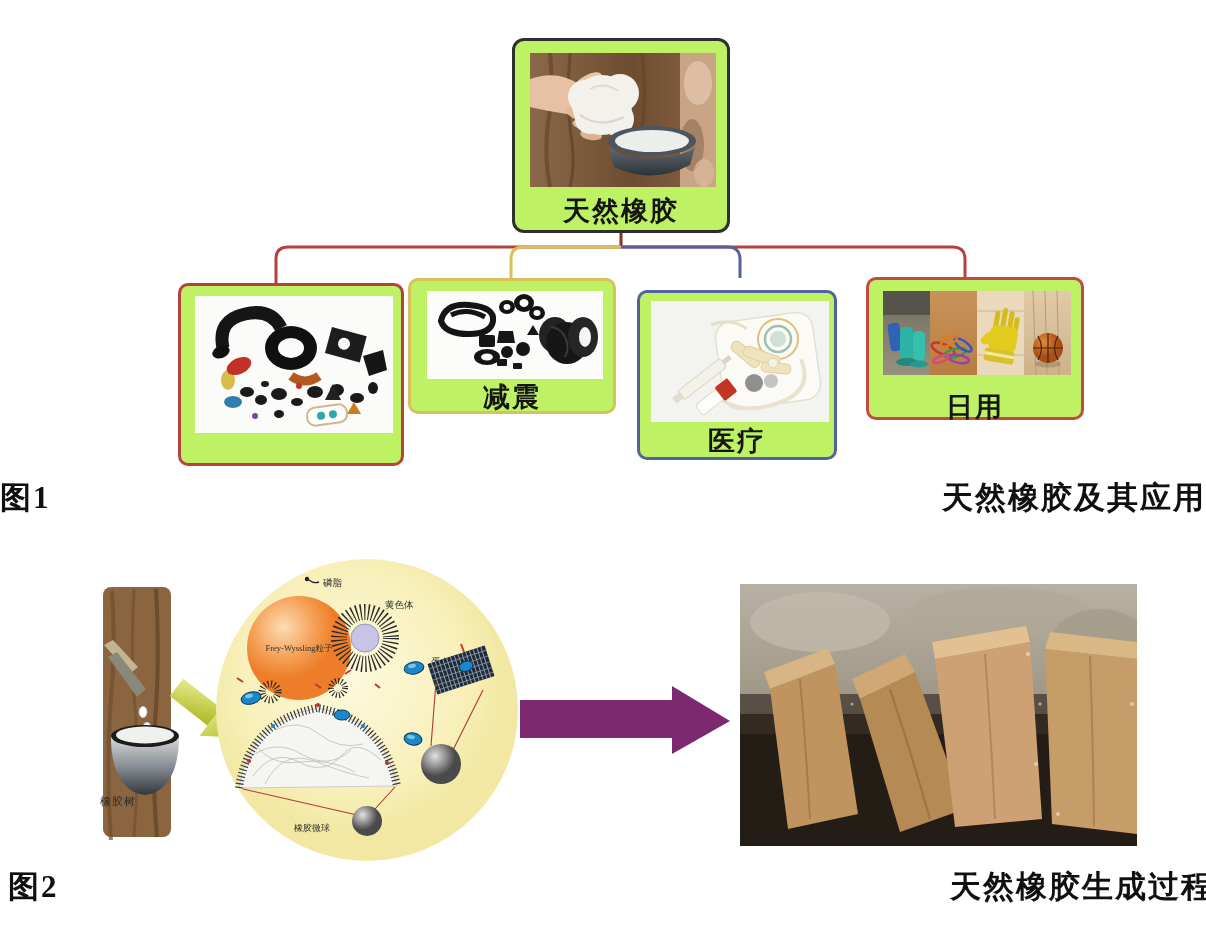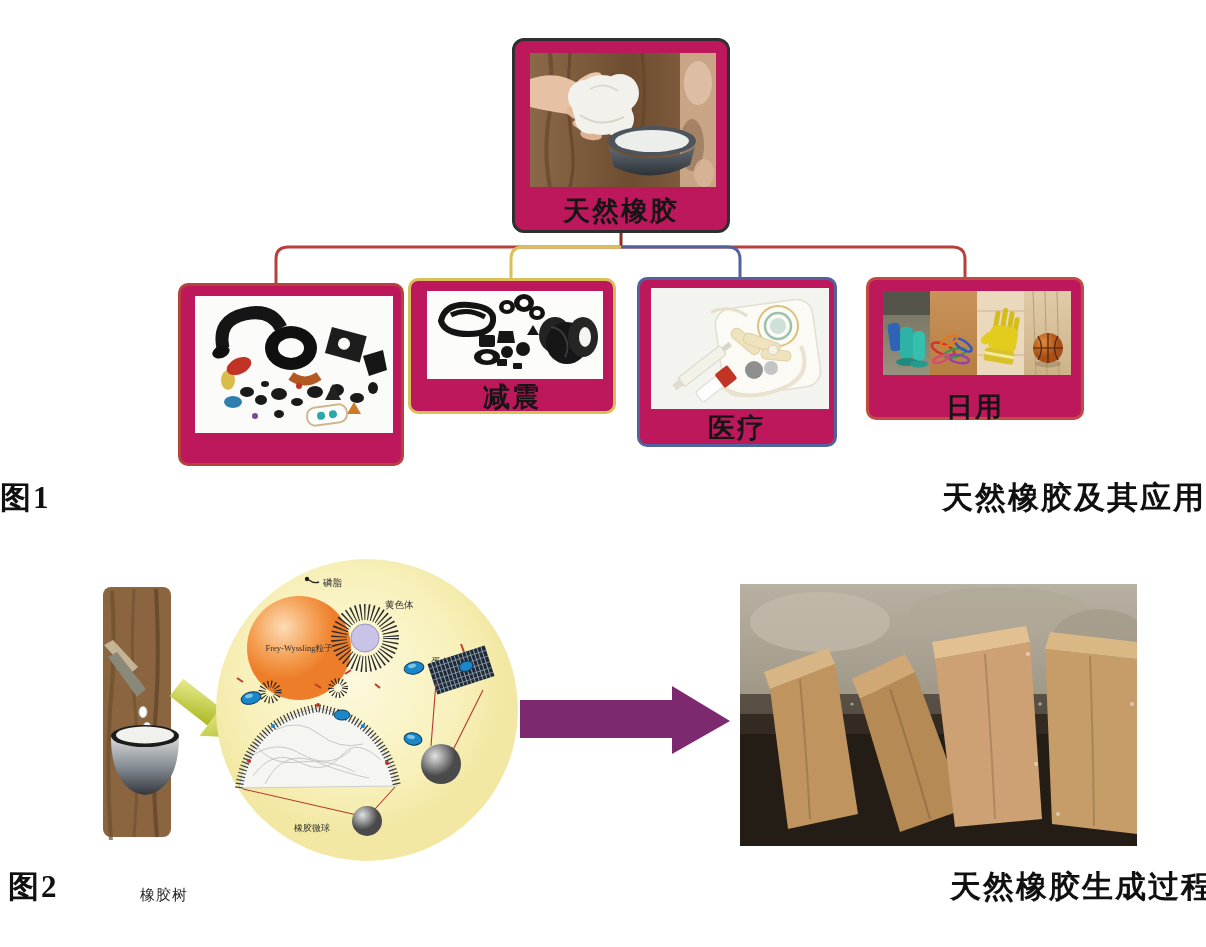--- a/index.html
+++ b/index.html
@@ -1,29 +1,29 @@
 <!DOCTYPE html>
 <html><head>
 <meta charset="utf-8">
 <style>
   html,body{margin:0;padding:0;background:#fff;}
   .page{position:relative;width:1206px;height:947px;background:#ffffff;
         font-family:"Liberation Serif","DejaVu Serif",serif;overflow:hidden;}
   .abs{position:absolute;}
   svg{display:block;}
-  .nodebox{position:absolute;background:#be185d;border:3px solid #333;border-radius:12px;box-sizing:border-box;}
+  .nodebox{position:absolute;background:#bef264;border:3px solid #333;border-radius:12px;box-sizing:border-box;}
   .bphoto{position:absolute;overflow:hidden;}
   .blabel{position:absolute;left:0;right:0;text-align:center;font-weight:700;color:#151515;
           font-size:27px;line-height:34px;letter-spacing:2px;}
   .caption{position:absolute;left:0;width:100%;display:flex;justify-content:space-between;
            align-items:baseline;gap:30px;font-size:31px;font-weight:700;color:#101010;letter-spacing:2px;}
   .proc-text{position:absolute;left:540px;top:597px;width:200px;font-size:27px;line-height:36px;
              font-weight:600;color:#141414;letter-spacing:2px;}
-  .tree-label{position:absolute;left:100px;top:886px;width:88px;text-align:right;
-              font-size:15px;color:#2a2a2a;letter-spacing:1px;}
+  .tree-label{position:absolute;left:100px;top:794px;width:88px;text-align:left;
+              font-size:11px;color:#2a2a2a;letter-spacing:1px;}
   .cell-text{font-family:"Liberation Serif","DejaVu Serif",serif;fill:#303030;}
 </style>
 </head>
 <body>
 
 <div class="page">
 
   <svg class="abs" style="left:0;top:0;" width="1206" height="300">
     <path d="M621,232 L621,247" stroke="#8a2f26" stroke-width="3" fill="none"></path>
     <path d="M276,284 L276,259 Q276,247 288,247 L953,247 Q965,247 965,259 L965,278" stroke="#b5413a" stroke-width="3" fill="none"></path>
@@ -146,21 +146,21 @@
         <ellipse cx="128" cy="44" rx="16" ry="18" fill="#232323"></ellipse>
         <ellipse cx="140" cy="52" rx="21" ry="21" fill="#161616"></ellipse>
         <ellipse cx="156" cy="46" rx="15" ry="20" fill="#262626"></ellipse>
         <ellipse cx="158" cy="46" rx="6" ry="10" fill="#f4f4f2"></ellipse>
         <path d="M124,36 a18,20 0 0 1 14,30" stroke="#3a3a3a" stroke-width="2" fill="none"></path>
       </svg>
     </div>
     <div class="blabel" style="top:99px;">减震</div>
   </div>
 
-  <div class="nodebox" style="left:637px;top:277px;width:200px;height:170px;border-color:#51629e;border-radius:10px;">
+  <div class="nodebox" style="left:637px;top:290px;width:200px;height:170px;border-color:#51629e;border-radius:10px;">
     <div class="bphoto" style="left:11px;top:8px;width:178px;height:121px;">
       <svg width="178" height="121" viewBox="0 0 178 121">
         <rect width="178" height="121" fill="#f3f3ef"></rect>
         <g transform="rotate(-8 115 60)">
           <rect x="68" y="16" width="98" height="88" rx="16" fill="#fbfaf5" stroke="#e3dfd2" stroke-width="1.5"></rect>
         </g>
         <circle cx="127" cy="38" r="20" fill="none" stroke="#d9c27c" stroke-width="2"></circle>
         <circle cx="127" cy="38" r="13" fill="none" stroke="#9cc2ae" stroke-width="2.5"></circle>
         <circle cx="127" cy="38" r="8" fill="#cfe0d6"></circle>
         <g fill="#eee3bd" stroke="#ddd0a4" stroke-width="1">

